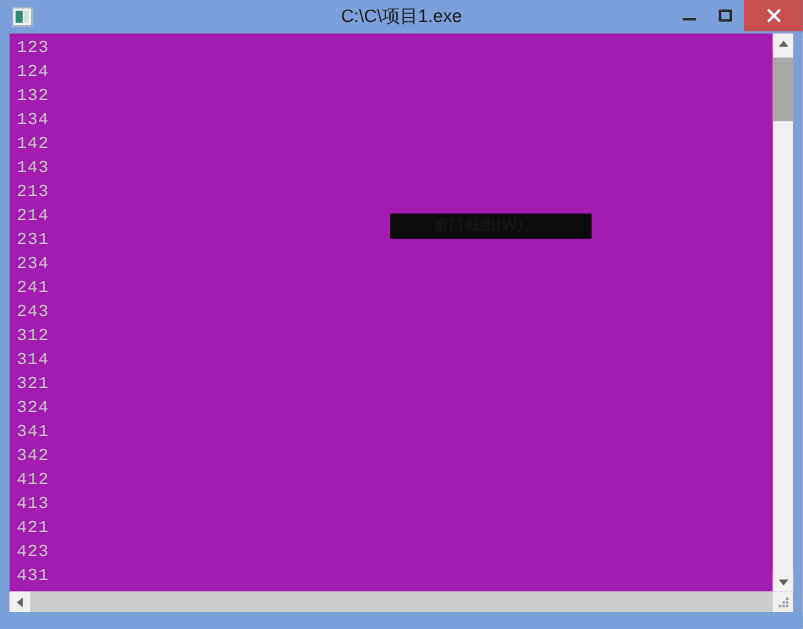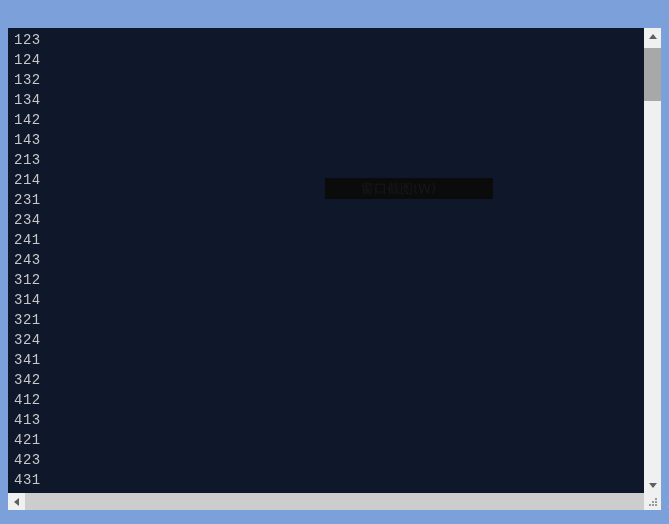--- a/index.html
+++ b/index.html
@@ -113,21 +113,21 @@
   }
   #btn-close .ico:before { transform: rotate(45deg); }
   #btn-close .ico:after  { transform: rotate(-45deg); }
 
   
   #client {
     position: absolute;
     left: 8px; top: 28px;
     width: 653px;
     height: 482px;
-    background: #0f172a;
+    background: #a21caf;
     overflow: hidden;
   }
 
   #console-text {
     position: absolute;
     left: 6px; top: 2px;
     width: 620px;
     color: #c8c8c8;
     font-family: "Liberation Mono", "DejaVu Sans Mono", monospace;
     font-size: 14px;
@@ -250,20 +250,41 @@
     left: 0; top: 510px;
     width: 669px; height: 14px;
     background: #7ba0da;
   }
 </style>
 </head>
 <body>
 
 <div id="window">
 
+  <div id="titlebar">
+
+    <div id="win-icon">
+      <div class="glyph-left"></div>
+      <div class="glyph-right"></div>
+    </div>
+
+    <div id="title-text">C:\C\项目1.exe</div>
+
+    <div id="btn-min" class="ctrl">
+      <span class="ico"></span>
+    </div>
+
+    <div id="btn-max" class="ctrl">
+      <span class="ico"></span>
+    </div>
+
+    <div id="btn-close" class="ctrl">
+      <span class="ico"></span>
+    </div>
+  </div>
 
   <div id="client">
 
     <div id="console-text"><div class="line">123</div><div class="line">124</div><div class="line">132</div><div class="line">134</div><div class="line">142</div><div class="line">143</div><div class="line">213</div><div class="line">214</div><div class="line">231</div><div class="line">234</div><div class="line">241</div><div class="line">243</div><div class="line">312</div><div class="line">314</div><div class="line">321</div><div class="line">324</div><div class="line">341</div><div class="line">342</div><div class="line">412</div><div class="line">413</div><div class="line">421</div><div class="line">423</div><div class="line">431</div><div class="line">432</div></div>
 
     <div id="ghost-menu">窗口截图(W)</div>
   </div>
 
   <div id="watermark">http://blog.csdn.net/xiaoxinpangz.j</div>
 

